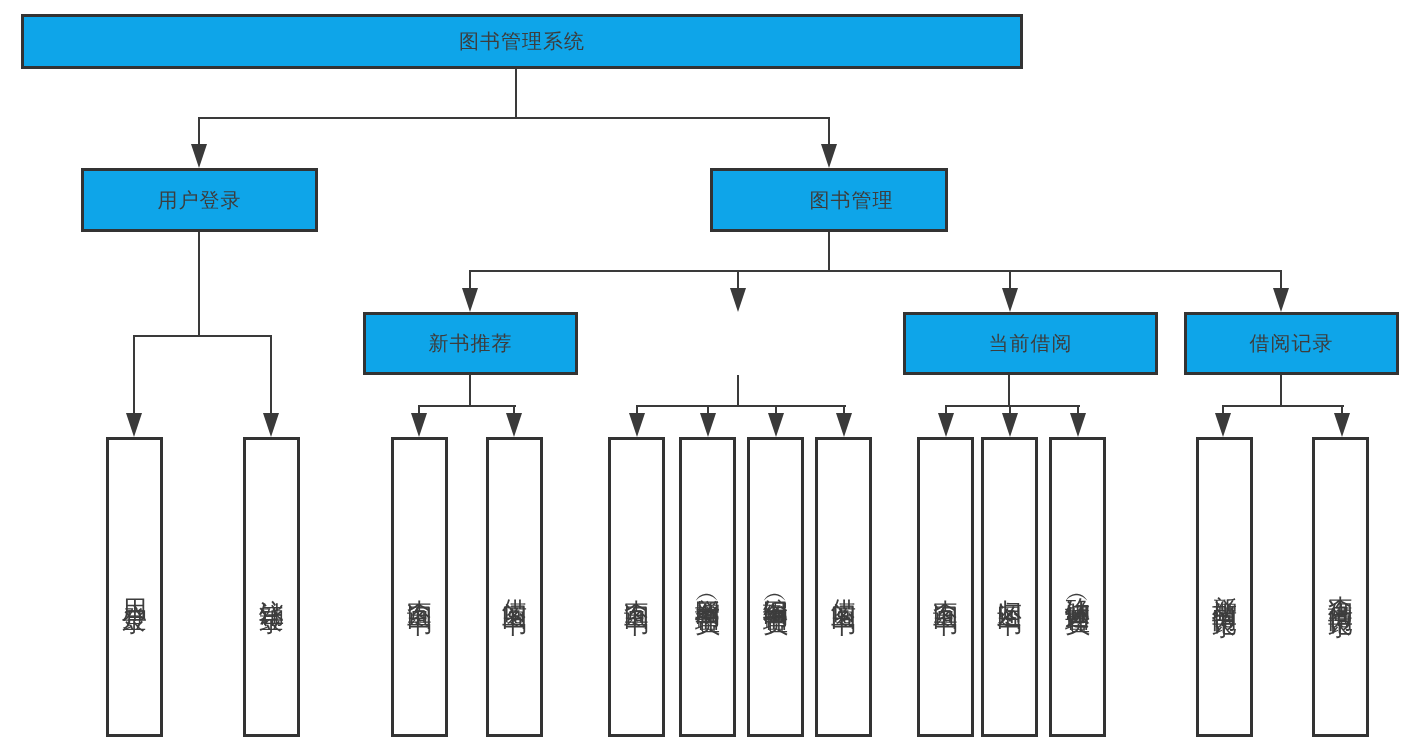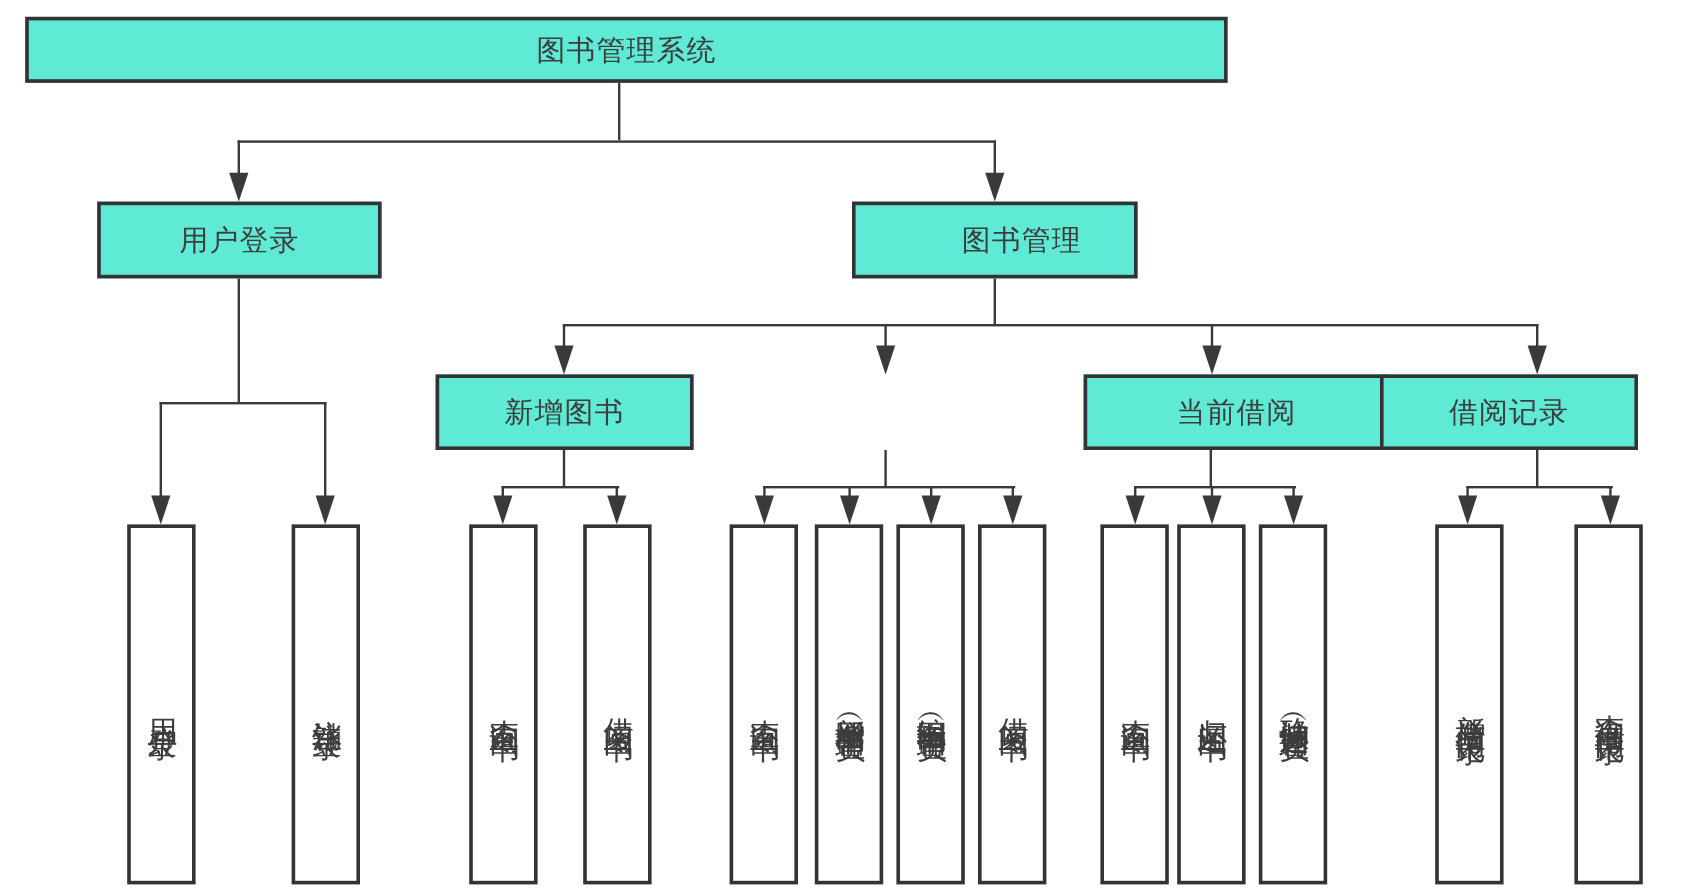--- a/index.html
+++ b/index.html
@@ -12,26 +12,26 @@
     position: relative;
     width: 1405px;
     height: 747px;
     background: #ffffff;
     overflow: hidden;
   }
   .box {
     position: absolute;
     box-sizing: border-box;
     border: 3px solid #333333;
-    background: #5eead4;
+    background: #0ea5e9;
     color: #3d3d3d;
     display: flex;
     align-items: center;
     justify-content: center;
-    font-size: 24px;
+    font-size: 20px;
     letter-spacing: 1px;
     z-index: 2;
   }
   .vbox {
     position: absolute;
     box-sizing: border-box;
     border: 3px solid #333333;
     background: #ffffff;
     color: #3d3d3d;
     width: 57px;
@@ -102,23 +102,23 @@
   <div class="hline" style="left:469px; top:270px; width:813px;"></div>
   <div class="vline" style="left:469px; top:270px; height:20px;"></div>
   <div class="arrow" style="left:462px; top:288px;"></div>
   <div class="vline" style="left:737px; top:270px; height:20px;"></div>
   <div class="arrow" style="left:730px; top:288px;"></div>
   <div class="vline" style="left:1009px; top:270px; height:20px;"></div>
   <div class="arrow" style="left:1002px; top:288px;"></div>
   <div class="vline" style="left:1280px; top:270px; height:20px;"></div>
   <div class="arrow" style="left:1273px; top:288px;"></div>
 
-  <div class="box" style="left:363px; top:312px; width:215px; height:63px;">新增图书</div>
+  <div class="box" style="left:363px; top:312px; width:215px; height:63px;">新书推荐</div>
   <div class="box" style="left:903px; top:312px; width:255px; height:63px;">当前借阅</div>
-  <div class="box" style="left:1150px; top:312px; width:215px; height:63px;">借阅记录</div>
+  <div class="box" style="left:1184px; top:312px; width:215px; height:63px;">借阅记录</div>
 
   <div class="vline" style="left:469px; top:375px; height:31px;"></div>
   <div class="hline" style="left:418px; top:405px; width:98px;"></div>
   <div class="vline" style="left:418px; top:405px; height:10px;"></div>
   <div class="arrow" style="left:411px; top:413px;"></div>
   <div class="vline" style="left:513px; top:405px; height:10px;"></div>
   <div class="arrow" style="left:506px; top:413px;"></div>
 
   <div class="vline" style="left:737px; top:375px; height:31px;"></div>
   <div class="hline" style="left:636px; top:405px; width:210px;"></div>

